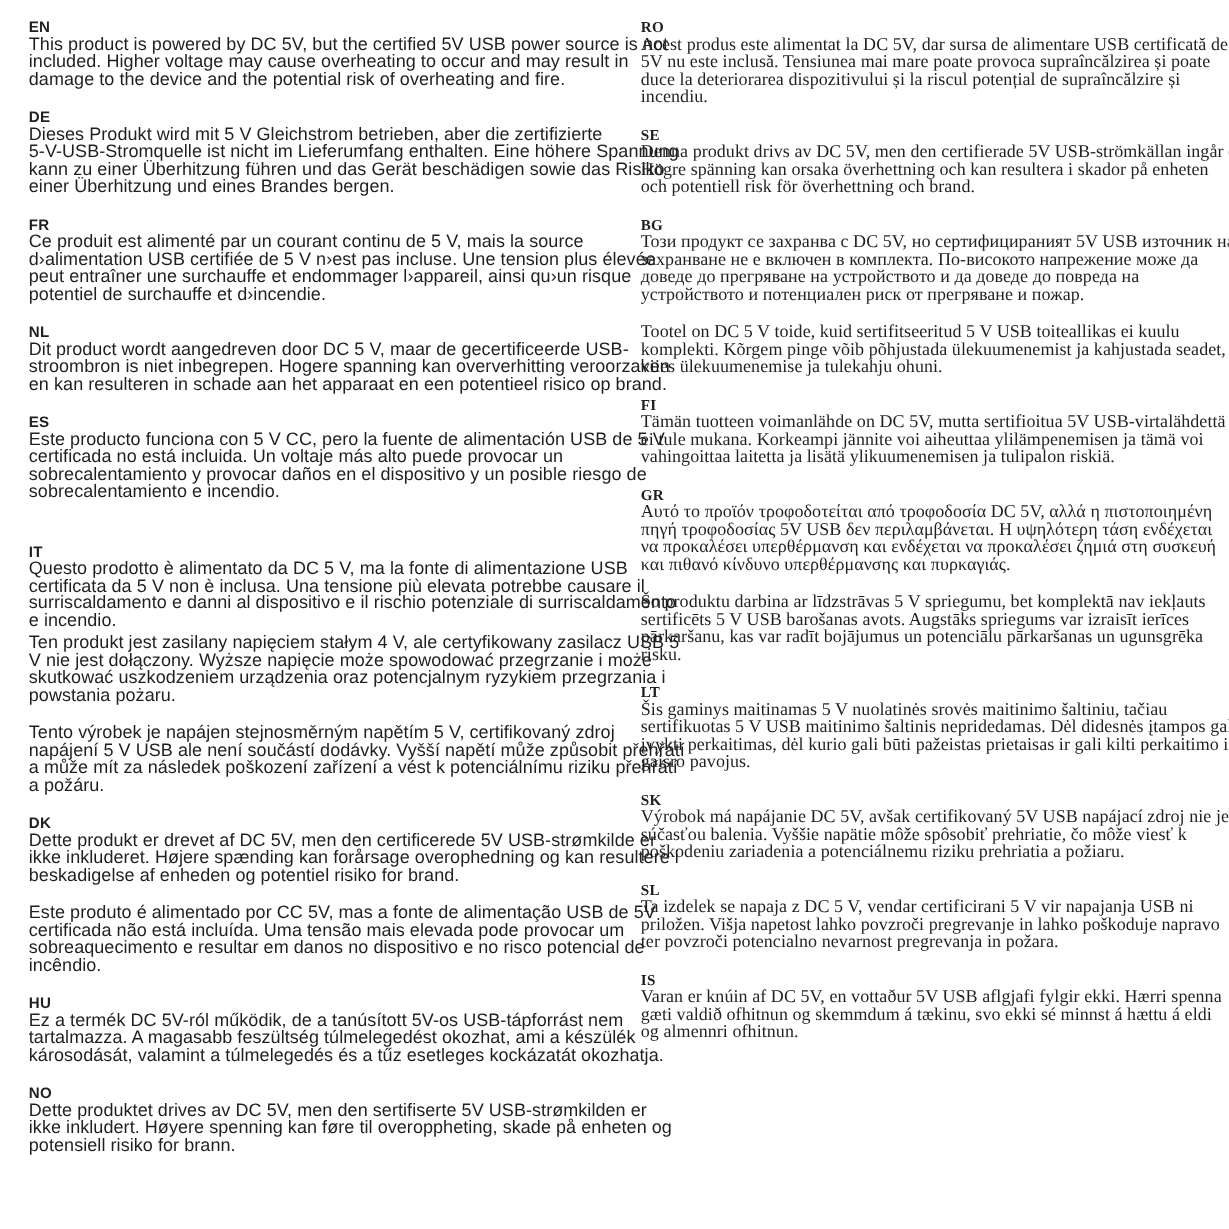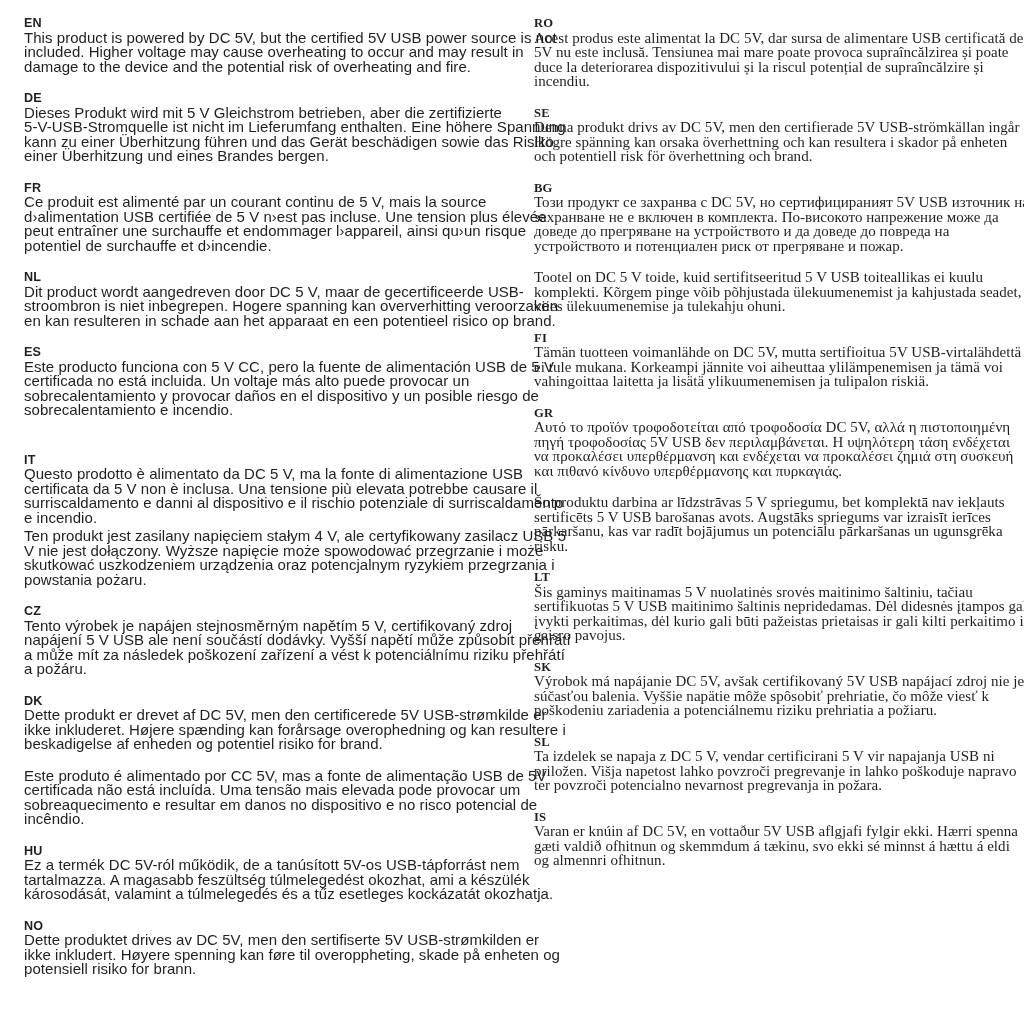--- a/index.html
+++ b/index.html
@@ -100,21 +100,20 @@
     </div>
 
     <div class="lang-section">
       <p class="lang-body">Ten produkt jest zasilany napięciem stałym 4 V, ale certyfikowany zasilacz USB 5
 V nie jest dołączony. Wyższe napięcie może spowodować przegrzanie i może
 skutkować uszkodzeniem urządzenia oraz potencjalnym ryzykiem przegrzania i
 powstania pożaru.</p>
     </div>
 
     <div class="lang-section">
-      <h2 class="lang-code">CZ</h2>
       <p class="lang-body">Tento výrobek je napájen stejnosměrným napětím 5 V, certifikovaný zdroj
 napájení 5 V USB ale není součástí dodávky. Vyšší napětí může způsobit přehřátí
 a může mít za následek poškození zařízení a vést k potenciálnímu riziku přehřátí
 a požáru.</p>
     </div>
 
     <div class="lang-section">
       <h2 class="lang-code">DK</h2>
       <p class="lang-body">Dette produkt er drevet af DC 5V, men den certificerede 5V USB-strømkilde er
 ikke inkluderet. Højere spænding kan forårsage overophedning og kan resultere i

